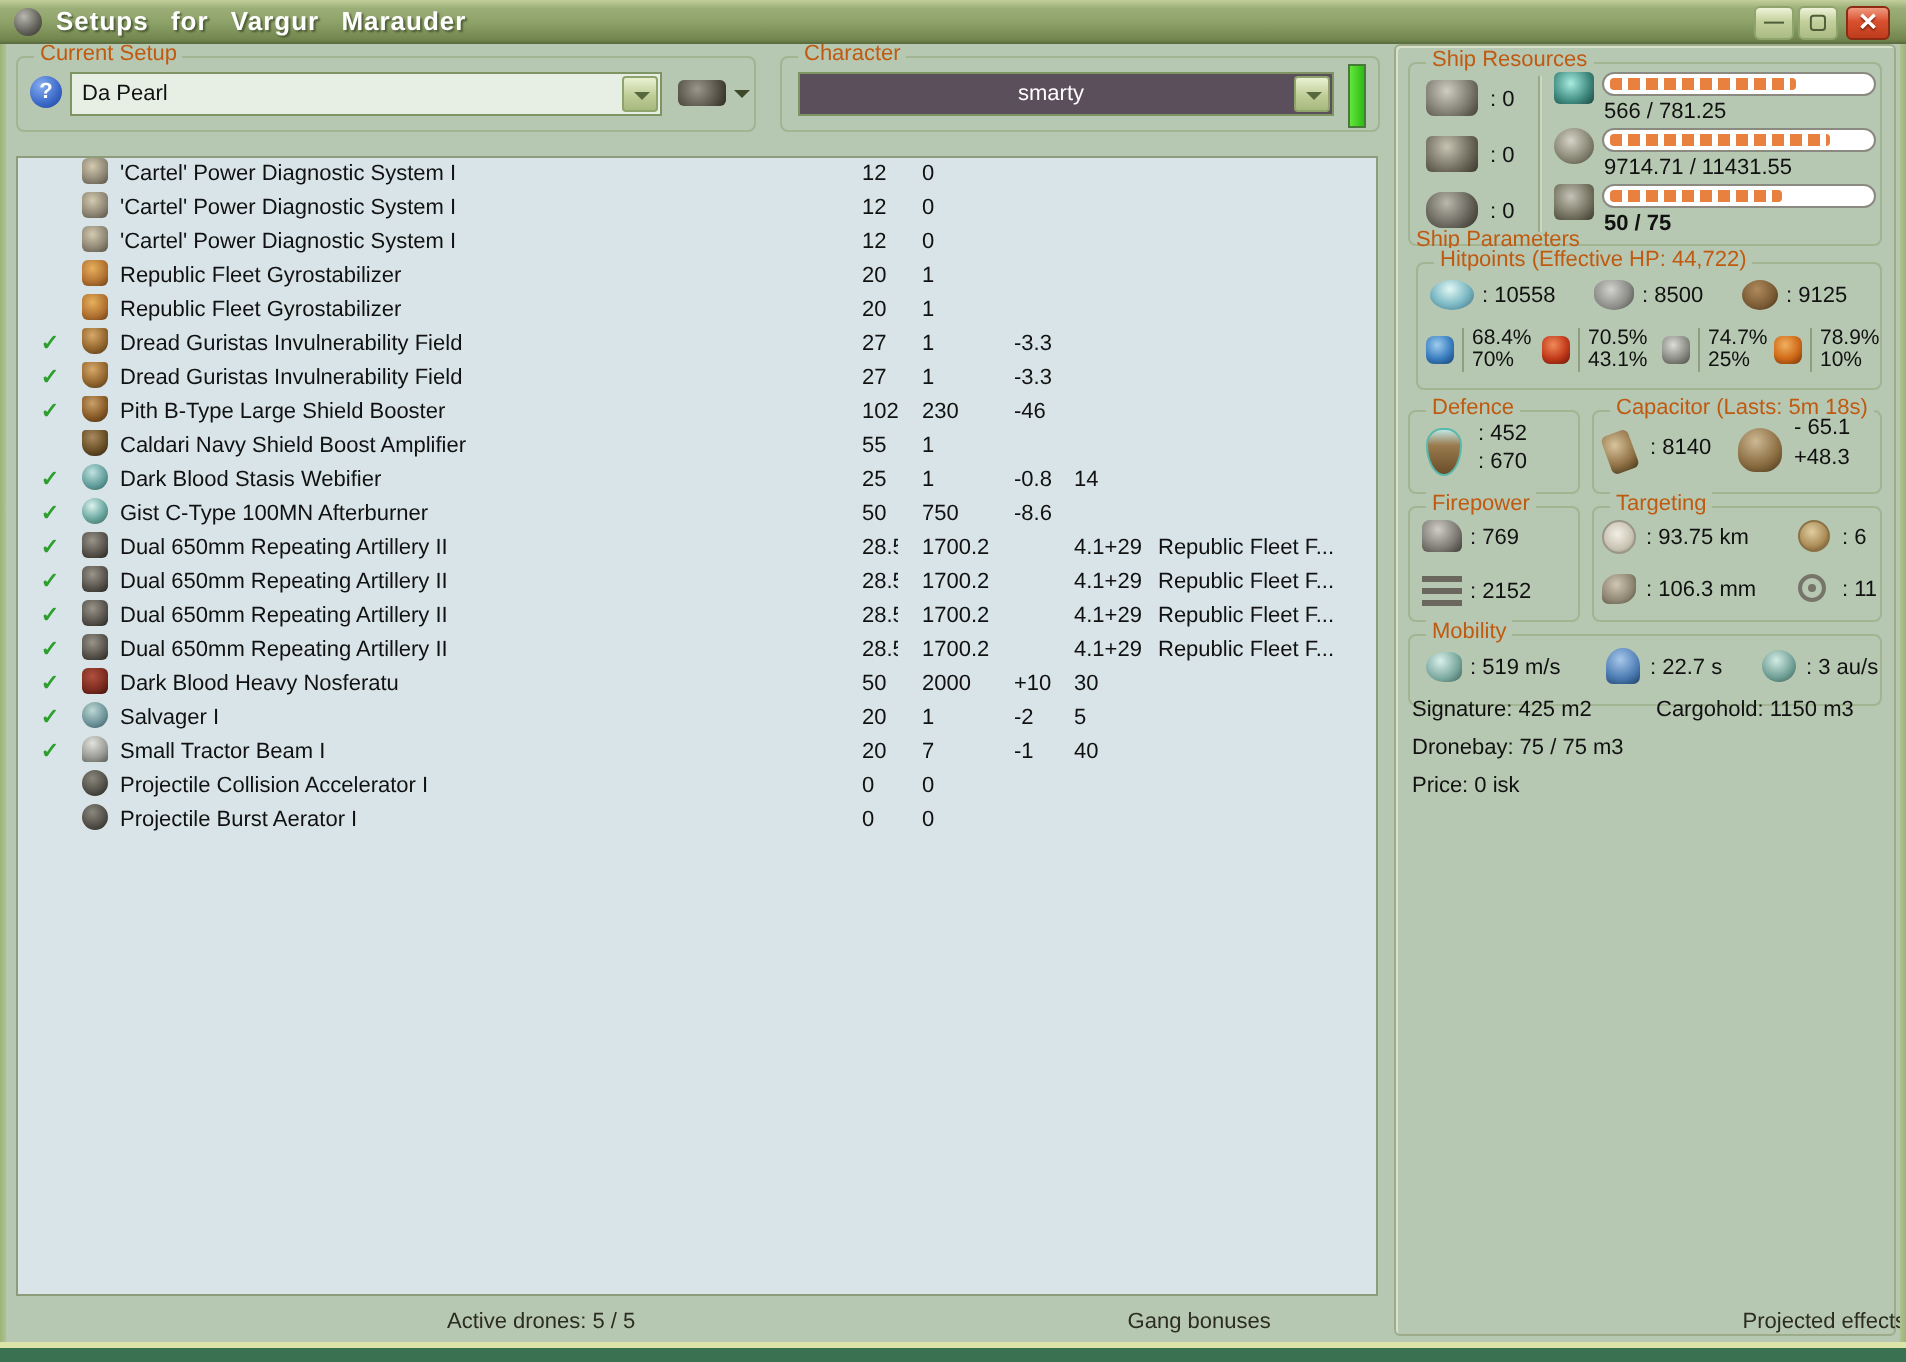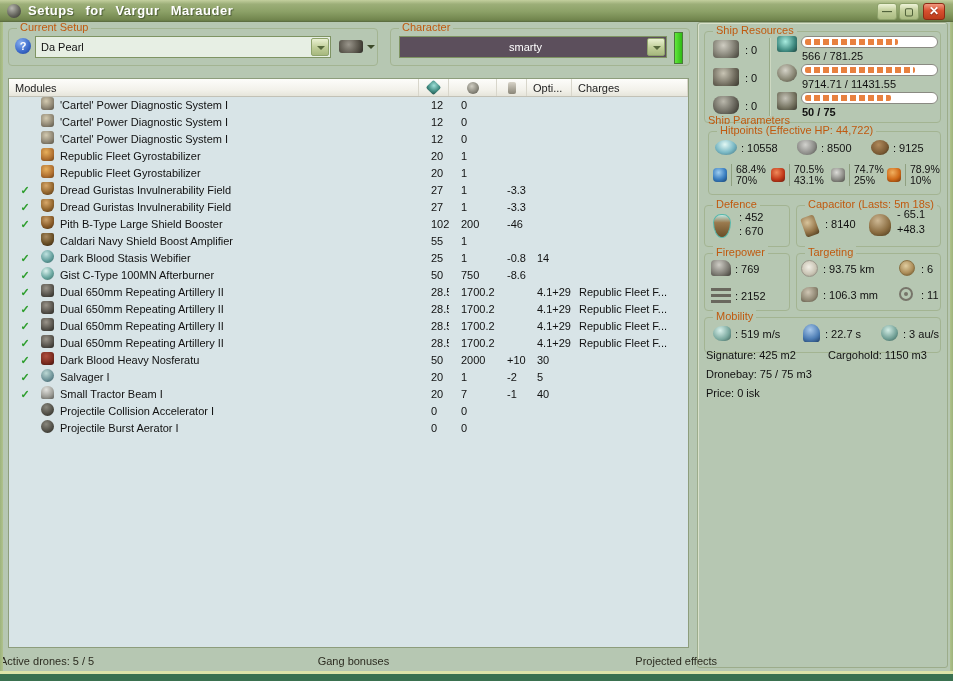--- a/index.html
+++ b/index.html
@@ -79,21 +79,21 @@
   .i-rig{background:radial-gradient(circle at 40% 32%,#8a887e,#4e4c44 60%,#22211c);border-radius:50%;}
 
   
   .h-cpu{width:11px;height:11px;transform:rotate(45deg);border-radius:2px;
     background:radial-gradient(circle at 40% 35%,#9fe0d8,#3f8a80 60%,#1e4a44);}
   .h-pg{width:12px;height:12px;border-radius:50%;background:radial-gradient(circle at 40% 35%,#cfcdc2,#87857a 60%,#4c4a42);}
   .h-cap{width:8px;height:12px;border-radius:2px;background:linear-gradient(180deg,#d8d4c8,#8a8678);}
 
   
   .bottombar{position:absolute;left:0;right:0;top:651px;height:21px;display:flex;z-index:40;color:#2c2c20;}
-  .bb{flex:1;text-align:left;line-height:20px;}
+  .bb{flex:1;text-align:right;line-height:20px;}
 
   
   .rpanel{position:absolute;left:697px;top:22px;width:251px;height:646px;background:#b6c7b2;
     border:1px solid #9cac8b;border-radius:3px;box-shadow:inset 1px 1px 0 #d9e1cb;}
 
   .pbar{position:absolute;width:137px;height:12px;border:1px solid #8a8a82;border-radius:6px;background:#fff;padding:2px 3px;}
   .fill{height:6px;border-radius:2px;
     background:repeating-linear-gradient(90deg,#e8813f 0 6px,#ffffff 6px 9px);}
   .bar-text{position:absolute;white-space:nowrap;}
   .vdiv{position:absolute;border-left:1px solid #99aa88;border-right:1px solid #cdd8c2;}
@@ -160,34 +160,20 @@
   <div class="grp" style="left:390px;top:28px;width:300px;height:38px;">
     <span class="glabel">Character</span>
     <div class="combo combo-dark" style="left:8px;top:7px;width:268px;">
       <span class="val">smarty</span>
       <span class="cbtn"></span>
     </div>
     <span class="green-ind" style="left:283px;top:3px;"></span>
   </div>
 
   <div class="listview">
-    <div class="lvheader">
-      <span class="hcell">Modules</span>
-      <span class="hcell center">
-          <span class="h-cpu"></span>
-        </span>
-      <span class="hcell center">
-          <span class="h-pg"></span>
-        </span>
-      <span class="hcell center">
-          <span class="h-cap"></span>
-        </span>
-      <span class="hcell">Opti...</span>
-      <span class="hcell">Charges</span>
-    </div>
     <div>
         <div class="trow">
           <span class="cell cname">
             <span class="chk"></span>
             <span class="micon i-power-diagnostic"></span>
             <span>'Cartel' Power Diagnostic System I</span>
           </span>
           <span class="cell num c0">12</span>
           <span class="cell num c1">0</span>
           <span class="cell num c2"></span>
@@ -266,21 +252,21 @@
           <span class="cell num c3"></span>
           <span class="cell charge"></span>
         </div>
         <div class="trow">
           <span class="cell cname">
             <span class="chk">✓</span>
             <span class="micon i-shield-booster"></span>
             <span>Pith B-Type Large Shield Booster</span>
           </span>
           <span class="cell num c0">102</span>
-          <span class="cell num c1">200</span>
+          <span class="cell num c1">230</span>
           <span class="cell num c2">-46</span>
           <span class="cell num c3"></span>
           <span class="cell charge"></span>
         </div>
         <div class="trow">
           <span class="cell cname">
             <span class="chk"></span>
             <span class="micon i-boost-amplifier"></span>
             <span>Caldari Navy Shield Boost Amplifier</span>
           </span>

